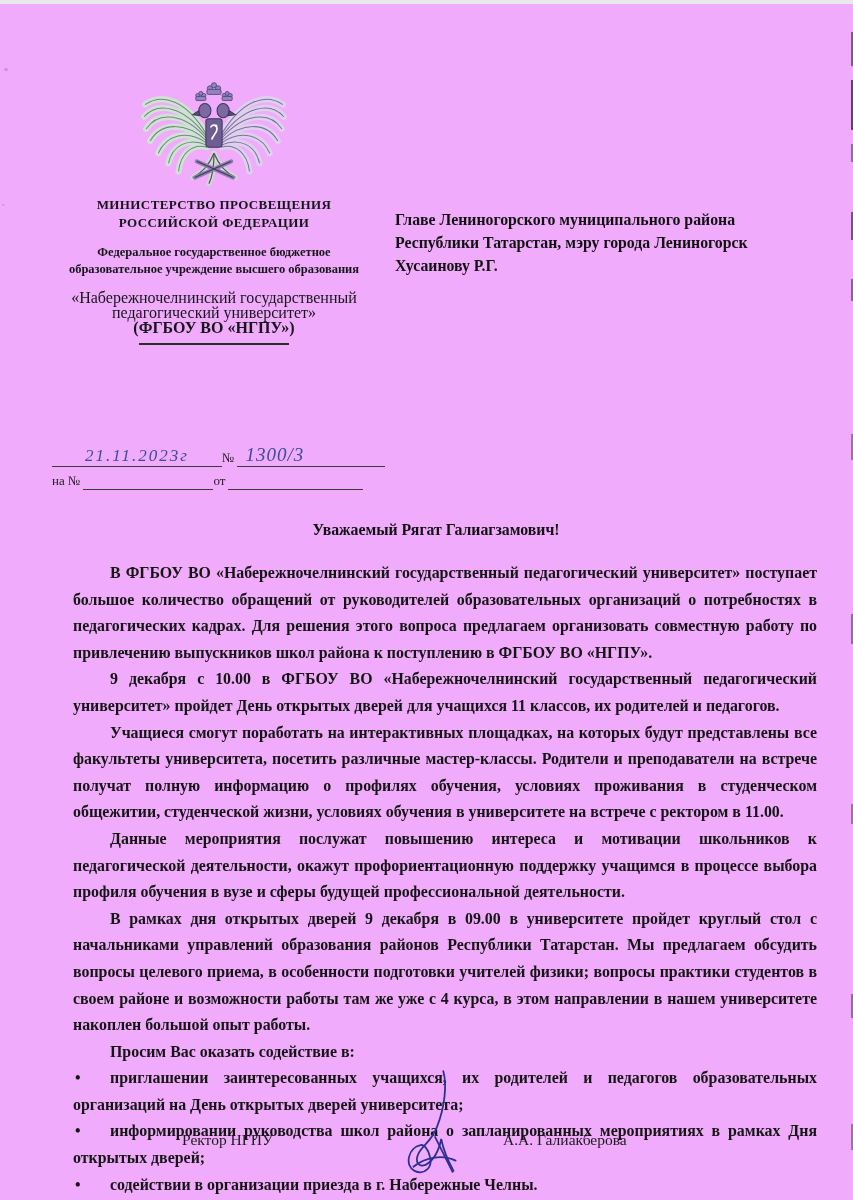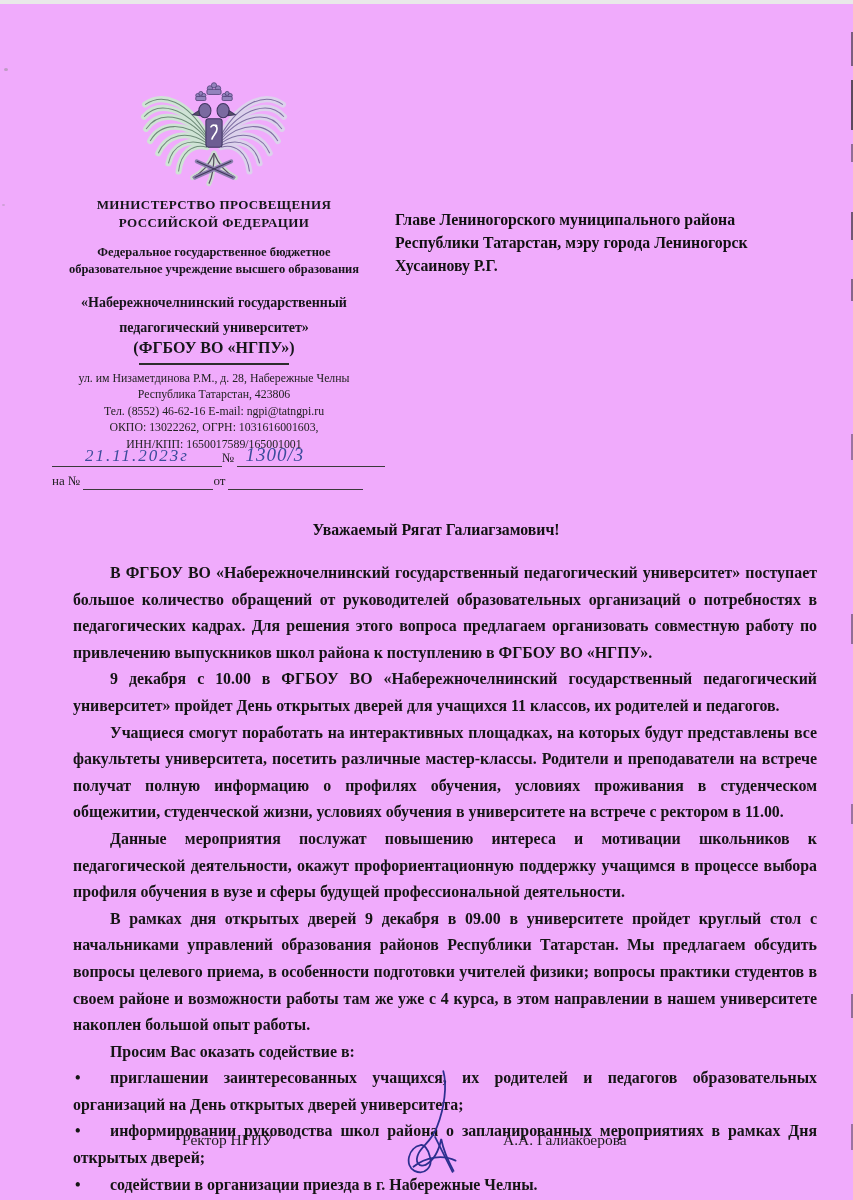--- a/index.html
+++ b/index.html
@@ -19,21 +19,21 @@
   }
   .emblem{width:152px;height:112px;margin:0 auto;display:block;}
   .ministry{
     margin-top:4px;font-weight:bold;font-size:13px;line-height:17.5px;
     letter-spacing:.4px;
   }
   .orgtype{
     margin:13px auto 0;width:310px;font-weight:bold;font-size:12.5px;line-height:16.5px;
   }
   .orgname{
-    margin:13px auto 0;width:300px;font-weight:bold;font-size:14px;line-height:25px;
+    margin:13px auto 0;width:300px;font-weight:normal;font-size:16px;line-height:15px;
   }
   .orgabbr{font-weight:bold;font-size:16px;line-height:16.5px;}
   .sepline{width:150px;border-bottom:2px solid #2c2c2c;margin:6px auto 5px;}
   .addr{font-size:11.8px;line-height:16.6px;color:#222;}
   
   .refblock{position:absolute;left:52px;top:440px;width:345px;font-size:13px;}
   .refrow{display:flex;align-items:flex-end;}
   .hand{
     font-style:italic;color:#3c4c9c;
     transform:skewX(-10deg) rotate(-2deg);
@@ -161,27 +161,20 @@
     </svg>
 
     <div class="ministry">
       <div>МИНИСТЕРСТВО ПРОСВЕЩЕНИЯ</div>
       <div>РОССИЙСКОЙ ФЕДЕРАЦИИ</div>
     </div>
     <div class="orgtype">Федеральное государственное бюджетное образовательное учреждение высшего образования</div>
     <div class="orgname">«Набережночелнинский государственный педагогический университет»</div>
     <div class="orgabbr">(ФГБОУ ВО «НГПУ»)</div>
     <div class="sepline"></div>
-    <div class="addr">
-      <div>ул. им Низаметдинова Р.М., д. 28, Набережные Челны</div>
-      <div>Республика Татарстан, 423806</div>
-      <div>Тел. (8552) 46-62-16 E-mail: ngpi@tatngpi.ru</div>
-      <div>ОКПО: 13022262, ОГРН: 1031616001603,</div>
-      <div>ИНН/КПП: 1650017589/165001001</div>
-    </div>
   </div>
 
   <div class="refblock">
     <div class="refrow">
       <span class="uline" style="width:170px;text-align:center;">
         <span class="hand date">21.11.2023г</span>
       </span>
       <span class="reflabel">№</span>
       <span class="uline" style="width:140px;text-align:left;padding-left:8px;">
         <span class="hand num">1300/3</span>

